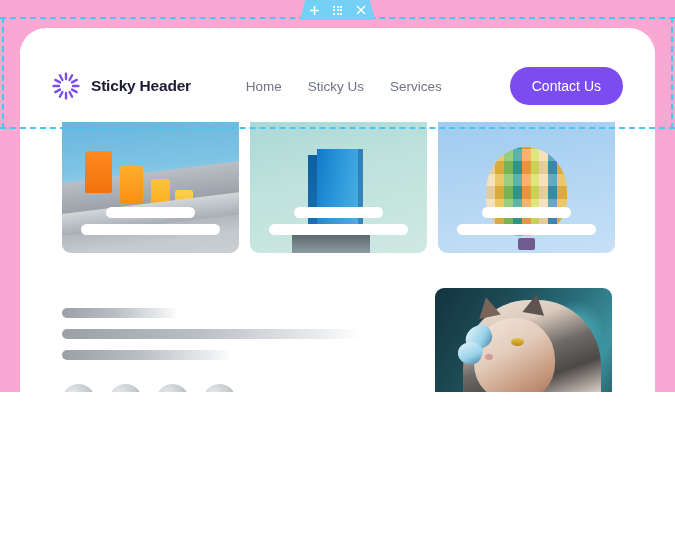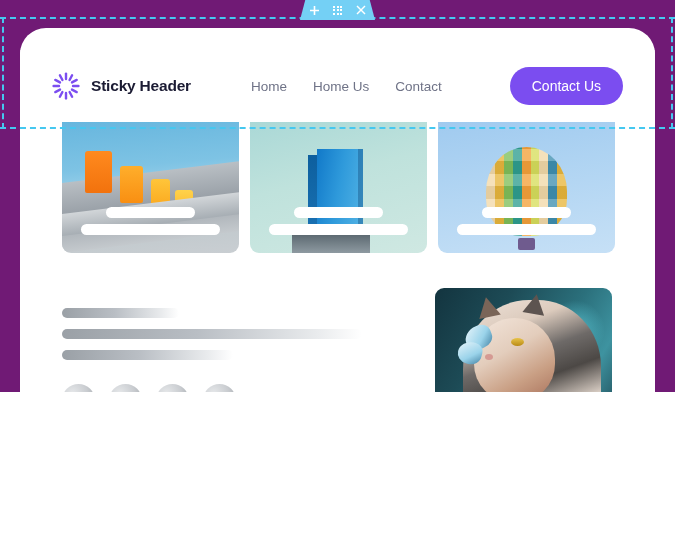--- a/index.html
+++ b/index.html
@@ -1,21 +1,21 @@
 <!DOCTYPE html>
 <html><head>
 <meta charset="utf-8">
 <style>
   html,body{margin:0;padding:0;background:#ffffff;}
   body{
     width:675px;height:544px;overflow:hidden;
     font-family:"Liberation Sans", sans-serif;
     -webkit-font-smoothing:antialiased;
   }
-  #stage{position:relative;width:675px;height:392px;background:#701a75;overflow:hidden;}
+  #stage{position:relative;width:675px;height:392px;background:#f9a8d4;overflow:hidden;}
 
   
   .canvas{
     position:absolute;left:20px;top:28px;width:635px;height:520px;
     background:#ffffff;border-radius:26px 26px 26px 26px;
     overflow:hidden;
   }
 
   
   .toolbar{
@@ -190,22 +190,22 @@
               <line x1="3.3" y1="7.9" x2="8" y2="10.4"></line>
               <line x1="7.9" y1="3.3" x2="10.4" y2="8"></line>
             </g>
           </svg>
         </span>
         <span class="brand-name">Sticky Header</span>
       </div>
 
       <nav class="nav">
         <a href="#">Home</a>
-        <a href="#">Home Us</a>
-        <a href="#">Contact</a>
+        <a href="#">Sticky Us</a>
+        <a href="#">Services</a>
         <button class="cta">Contact Us</button>
       </nav>
     </div>
 
     <div class="cards">
 
       <div class="card">
         <div class="art art1">
           <div class="bldg"></div>
           <div class="tank t1"></div>

